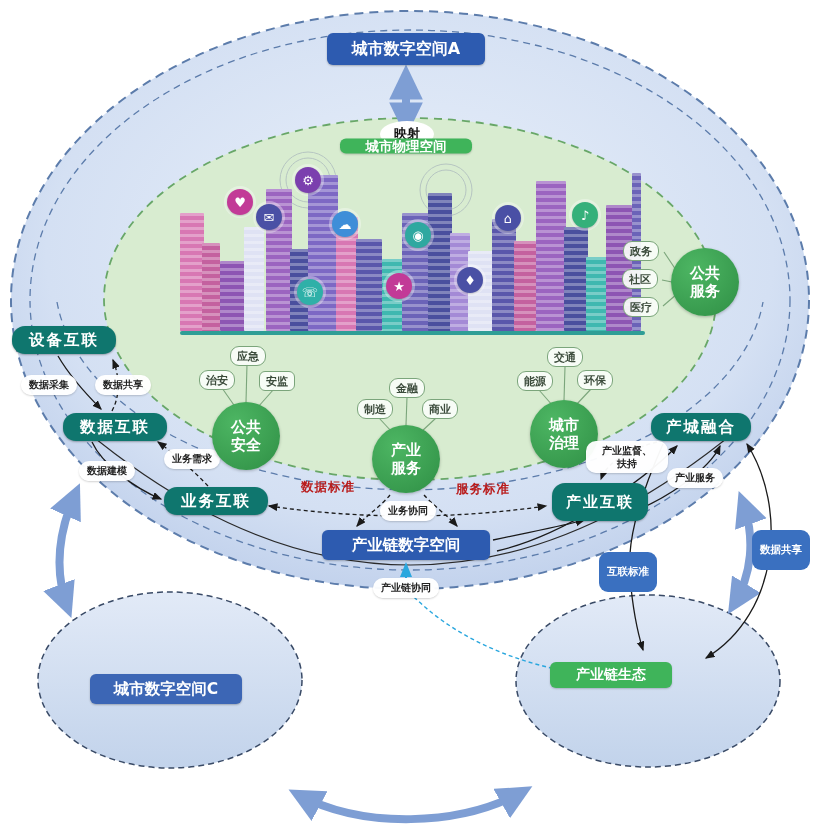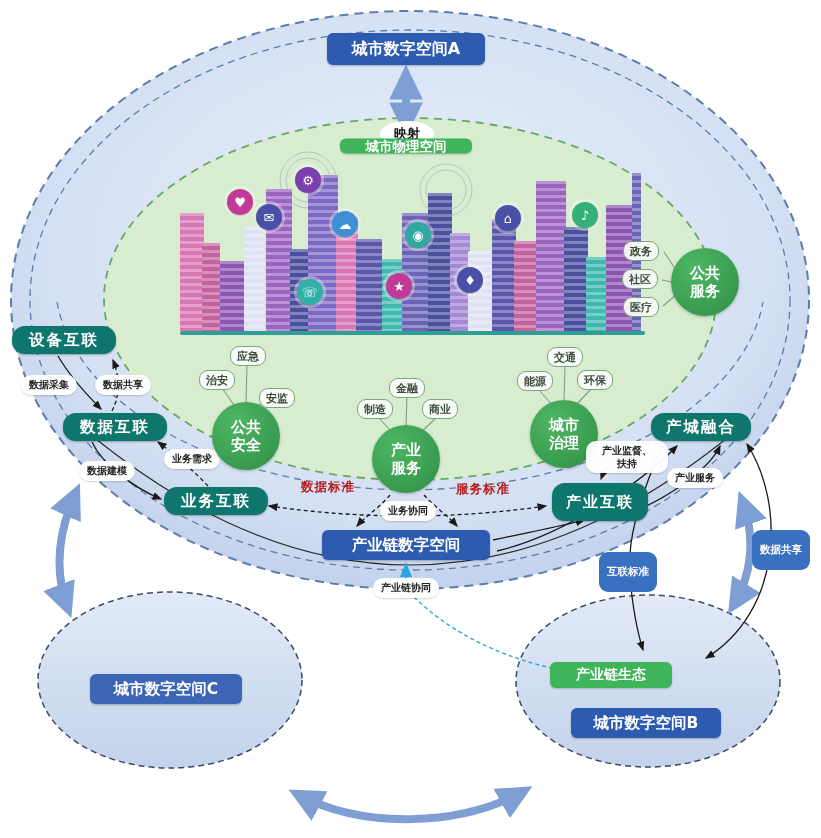--- a/index.html
+++ b/index.html
@@ -160,21 +160,21 @@
   <div class="lbl pill" style="left:107px;top:471px;">数据建模</div>
   <div class="lbl pill" style="left:192px;top:459px;">业务需求</div>
   <div class="lbl blackbox" style="left:216px;top:501px;width:104px;height:28px;font-size:15.5px;">业务互联</div>
 
   <div class="lbl gcircle" style="left:246px;top:436px;width:68px;height:68px;">
     <span>公共</span>
     <span>安全</span>
   </div>
   <div class="lbl bubble" style="left:248px;top:356px;">应急</div>
   <div class="lbl bubble" style="left:217px;top:380px;">治安</div>
-  <div class="lbl bubble" style="left:277px;top:398px;">安监</div>
+  <div class="lbl bubble" style="left:277px;top:381px;border-radius:6px;">安监</div>
 
   <div class="lbl gcircle" style="left:406px;top:459px;width:68px;height:68px;">
     <span>产业</span>
     <span>服务</span>
   </div>
   <div class="lbl bubble" style="left:407px;top:388px;">金融</div>
   <div class="lbl bubble" style="left:375px;top:409px;">制造</div>
   <div class="lbl bubble" style="left:440px;top:409px;">商业</div>
 
   <div class="lbl gcircle" style="left:564px;top:434px;width:68px;height:68px;align-items:center;">
@@ -195,21 +195,20 @@
 
   <div class="lbl bluetext" style="left:328px;top:487px;">数据标准</div>
   <div class="lbl bluetext" style="left:483px;top:489px;">服务标准</div>
   <div class="lbl pill" style="left:408px;top:511px;">业务协同</div>
   <div class="lbl navybox" style="left:406px;top:545px;width:168px;height:30px;font-size:15.5px;">产业链数字空间</div>
   <div class="lbl pill" style="left:406px;top:588px;">产业链协同</div>
   <div class="lbl bluepill" style="left:628px;top:572px;">互联标准</div>
   <div class="lbl bluepill" style="left:781px;top:550px;">数据共享</div>
 
   <div class="lbl greenbox" style="left:611px;top:675px;width:122px;height:26px;font-size:14px;">产业链生态</div>
-  <div class="lbl navybox" style="left:646px;top:723px;width:150px;height:30px;font-size:15.5px;">城市数字空间B</div>
   <div class="lbl navybox lite" style="left:166px;top:689px;width:152px;height:30px;font-size:15.5px;">城市数字空间C</div>
 
 <div class="cicon" style="left: 227px; top: 189px; background: rgb(194, 58, 151);">♥</div>
     <div class="cicon" style="left: 256px; top: 204px; background: rgb(74, 80, 165);">✉</div>
     <div class="cicon" style="left: 295px; top: 167px; background: rgb(123, 63, 174);">⚙</div>
     <div class="cicon" style="left: 332px; top: 211px; background: rgb(62, 142, 216);">☁</div>
     <div class="cicon" style="left: 297px; top: 279px; background: rgb(47, 176, 168);">☏</div>
     <div class="cicon" style="left: 405px; top: 222px; background: rgb(47, 168, 160);">◉</div>
     <div class="cicon" style="left: 386px; top: 273px; background: rgb(194, 58, 151);">★</div>
     <div class="cicon" style="left: 495px; top: 205px; background: rgb(74, 80, 165);">⌂</div>

